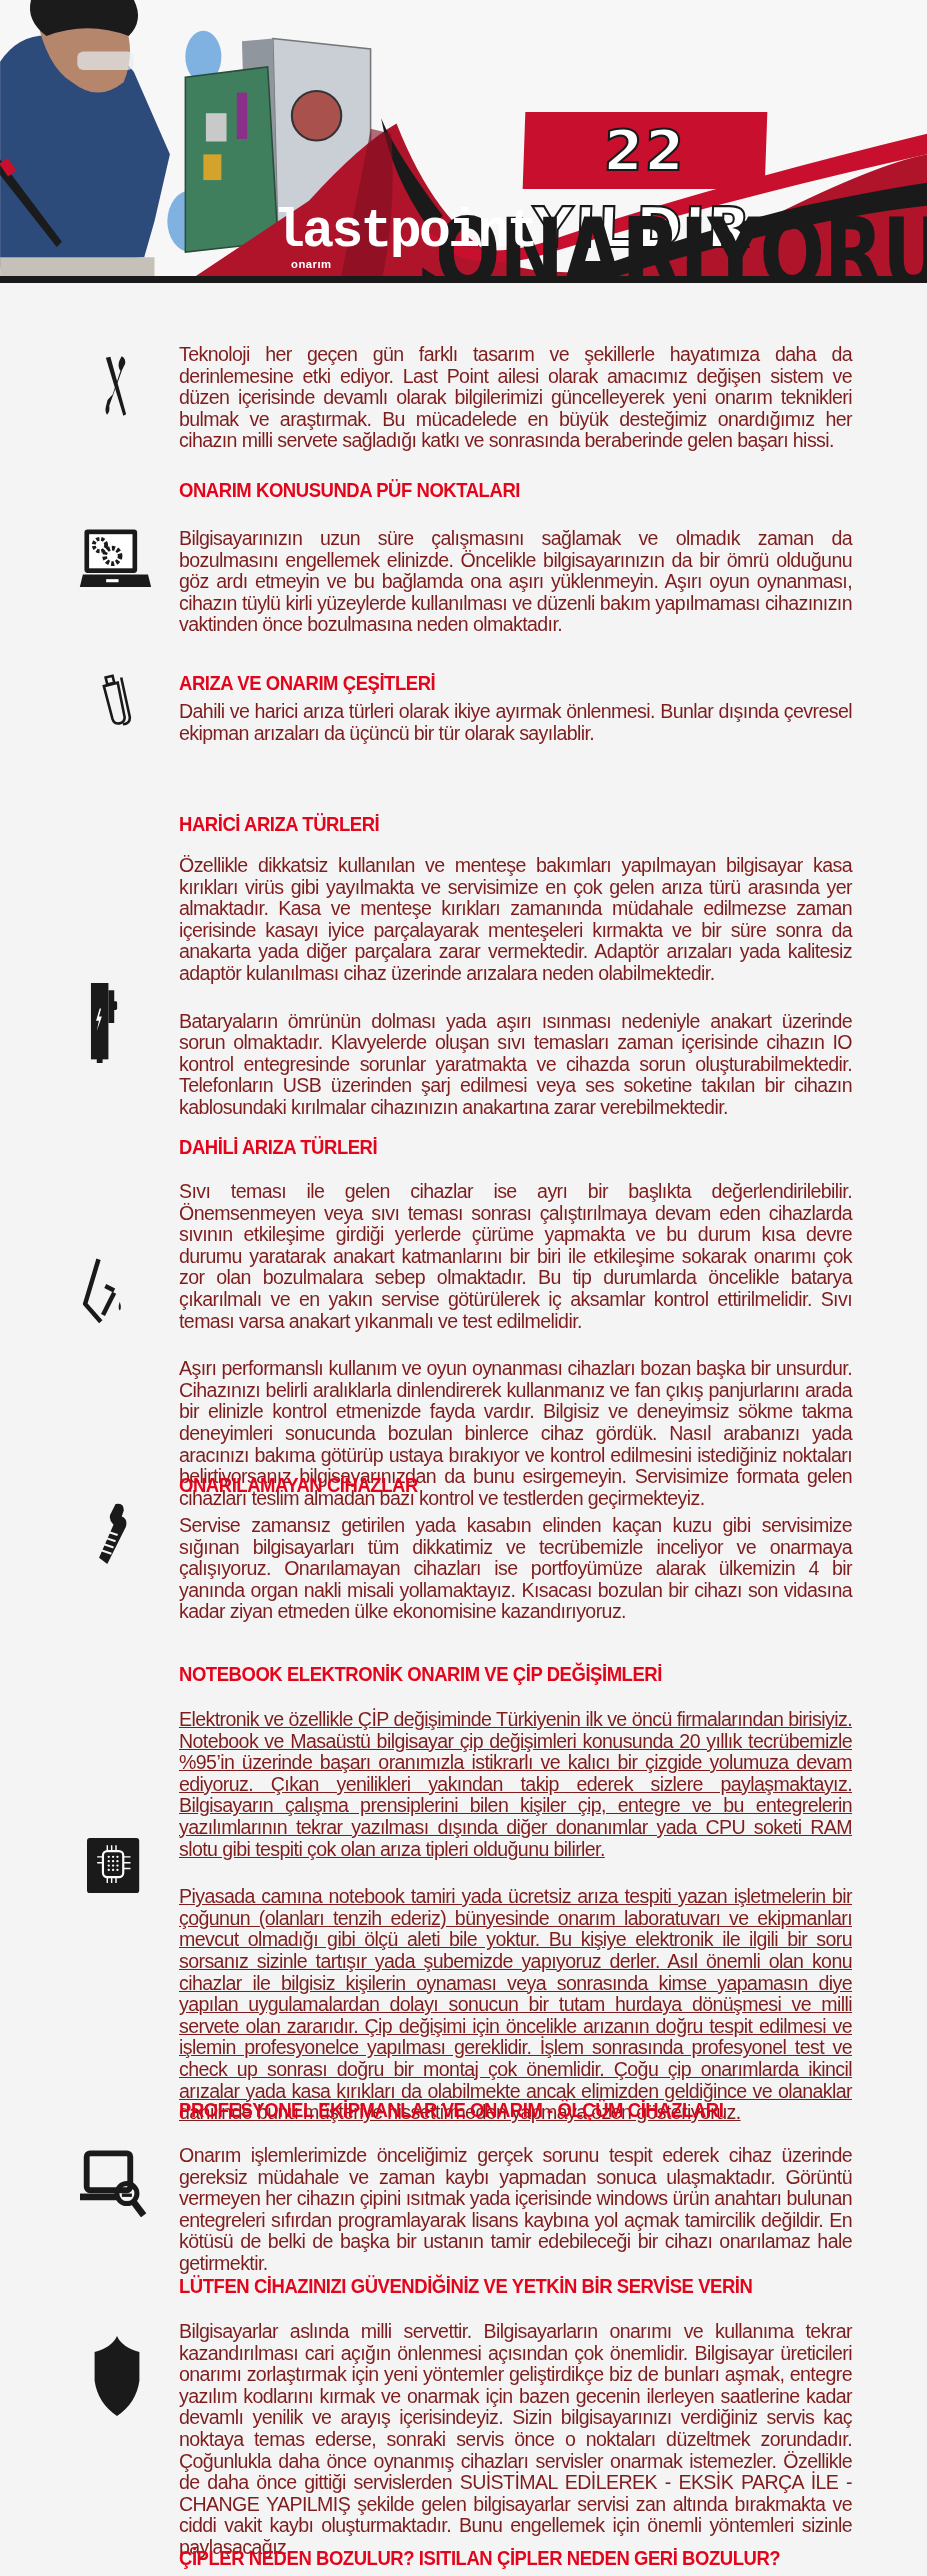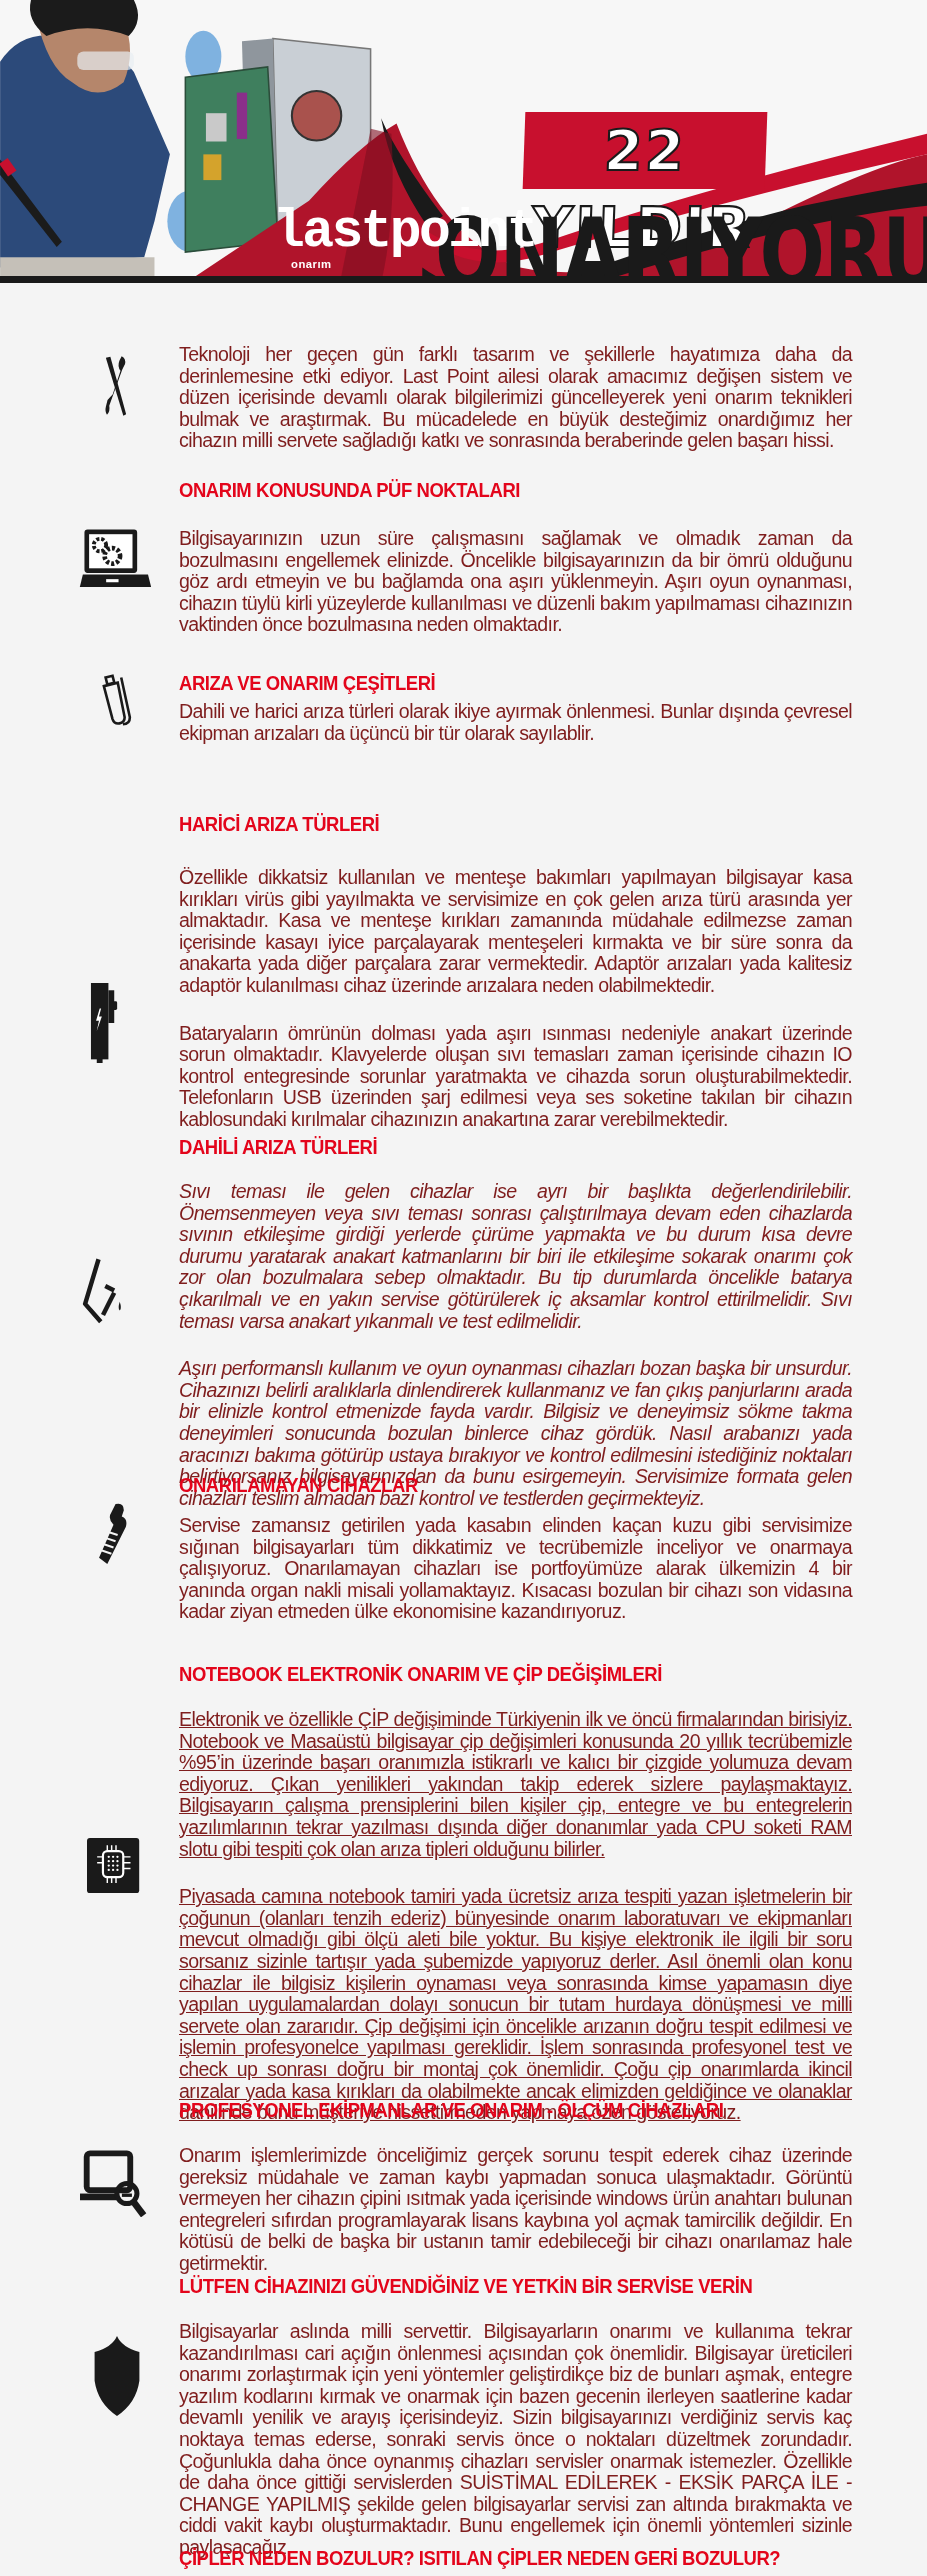--- a/index.html
+++ b/index.html
@@ -132,37 +132,37 @@
     <h2 class="sec-title" style="top:0;">HARİCİ ARIZA TÜRLERİ</h2>
     <div class="sec-icon" style="top:173px;left:85px;width:41px;height:80px;">
       <svg viewBox="0 0 40 110">
         <rect x="0" y="0" width="24" height="105" fill="#1a1a1a" transform="translate(0 0)"></rect>
         <rect x="24" y="10" width="8" height="45" fill="#1a1a1a"></rect>
         <rect x="30" y="25" width="6" height="12" rx="2" fill="#1a1a1a"></rect>
         <path d="M12 35 L7 52 L11 52 L8 66 L15 46 L11 46 L14 35 Z" fill="#fff"></path>
         <rect x="8" y="104" width="8" height="6" fill="#1a1a1a"></rect>
       </svg>
     </div>
-    <div class="sec-body" style="top:57px;">
+    <div class="sec-body" style="top:45px;">
       <p>Özellikle dikkatsiz kullanılan ve menteşe bakımları yapılmayan bilgisayar kasa kırıkları virüs gibi yayılmakta ve servisimize en çok gelen arıza türü arasında yer almaktadır. Kasa ve menteşe kırıkları zamanında müdahale edilmezse zaman içerisinde kasayı iyice parçalayarak menteşeleri kırmakta ve bir süre sonra da anakarta yada diğer parçalara zarar vermektedir. Adaptör arızaları yada kalitesiz adaptör kulanılması cihaz üzerinde arızalara neden olabilmektedir.</p>
       <p>Bataryaların ömrünün dolması yada aşırı ısınması nedeniyle anakart üzerinde sorun olmaktadır. Klavyelerde oluşan sıvı temasları zaman içerisinde cihazın IO kontrol entegresinde sorunlar yaratmakta ve cihazda sorun oluşturabilmektedir. Telefonların USB üzerinden şarj edilmesi veya ses soketine takılan bir cihazın kablosundaki kırılmalar cihazınızın anakartına zarar verebilmektedir.</p>
     </div>
   </section>
 
   <section class="section" style="position:absolute;top:850px;">
     <h2 class="sec-title" style="top:0;">DAHİLİ ARIZA TÜRLERİ</h2>
     <div class="sec-icon" style="top:124px;left:80px;width:46px;height:67px;">
       <svg viewBox="0 0 40 60">
         <path d="M16 2 L4 42 L18 58" fill="none" stroke="#1a1a1a" stroke-width="4" stroke-linejoin="round"></path>
         <path d="M22 26 L30 30" stroke="#1a1a1a" stroke-width="4"></path>
         <path d="M30 32 L20 52" stroke="#1a1a1a" stroke-width="4"></path>
         <path d="M35 40 Q37 46 35 48 Q33 46 35 40 Z" fill="#1a1a1a"></path>
       </svg>
     </div>
-    <div class="sec-body" style="top:48px;font-style:italic;">
+    <div class="sec-body" style="top:48px;">
       <p>Sıvı teması ile gelen cihazlar ise ayrı bir başlıkta değerlendirilebilir. Önemsenmeyen veya sıvı teması sonrası  çalıştırılmaya devam eden cihazlarda sıvının etkileşime girdiği yerlerde çürüme yapmakta ve bu durum kısa devre durumu yaratarak anakart katmanlarını bir biri ile etkileşime sokarak onarımı çok zor olan bozulmalara sebep olmaktadır. Bu tip durumlarda öncelikle batarya çıkarılmalı ve en yakın servise götürülerek iç aksamlar kontrol ettirilmelidir. Sıvı teması varsa anakart yıkanmalı ve test edilmelidir.</p>
       <p>Aşırı performanslı kullanım ve oyun oynanması cihazları bozan başka bir unsurdur. Cihazınızı belirli aralıklarla dinlendirerek kullanmanız ve fan çıkış panjurlarını arada bir elinizle kontrol etmenizde fayda vardır. Bilgisiz ve deneyimsiz sökme takma deneyimleri sonucunda bozulan binlerce cihaz gördük. Nasıl arabanızı yada aracınızı bakıma götürüp ustaya bırakıyor ve kontrol edilmesini istediğiniz noktaları belirtiyorsanız bilgisayarınızdan da bunu esirgemeyin. Servisimize formata gelen cihazları teslim almadan bazı kontrol ve testlerden geçirmekteyiz.</p>
     </div>
   </section>
 
   <section class="section" style="position:absolute;top:1188px;">
     <h2 class="sec-title" style="top:0;">ONARILAMAYAN CİHAZLAR</h2>
     <div class="sec-icon" style="top:31px;left:85px;width:57px;height:62px;">
       <svg viewBox="0 0 40 60">
         <path d="M22 2 Q30 0 30 8 L28 14 Q34 16 32 24 L14 60 L6 54 L20 22 Q14 16 18 10 Z" fill="#1a1a1a"></path>

